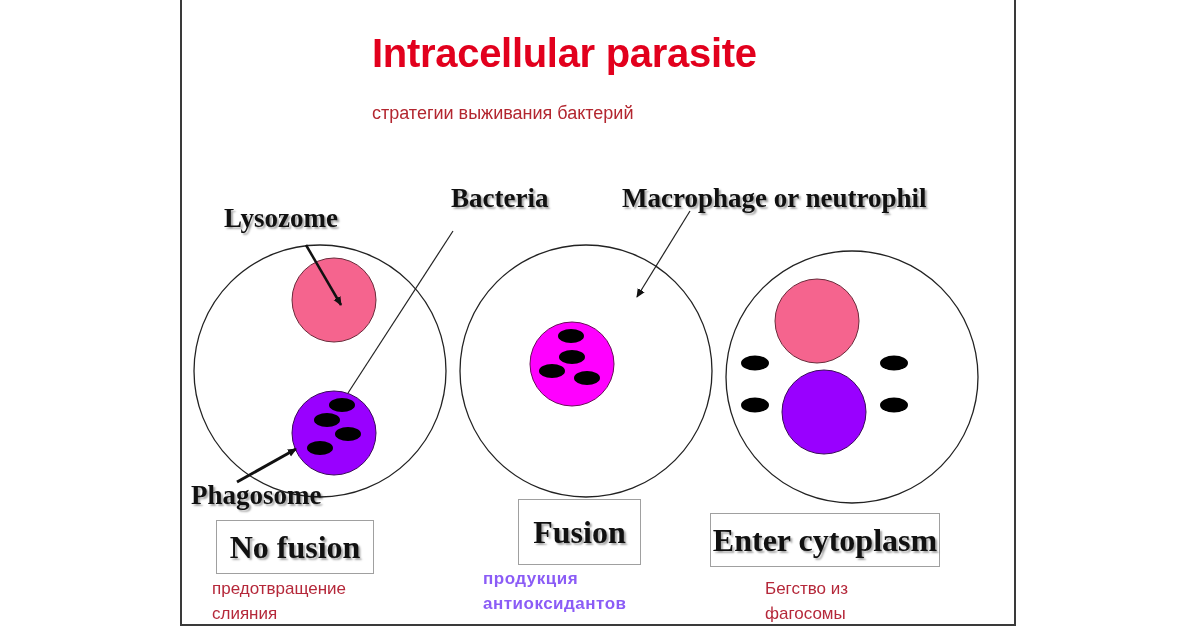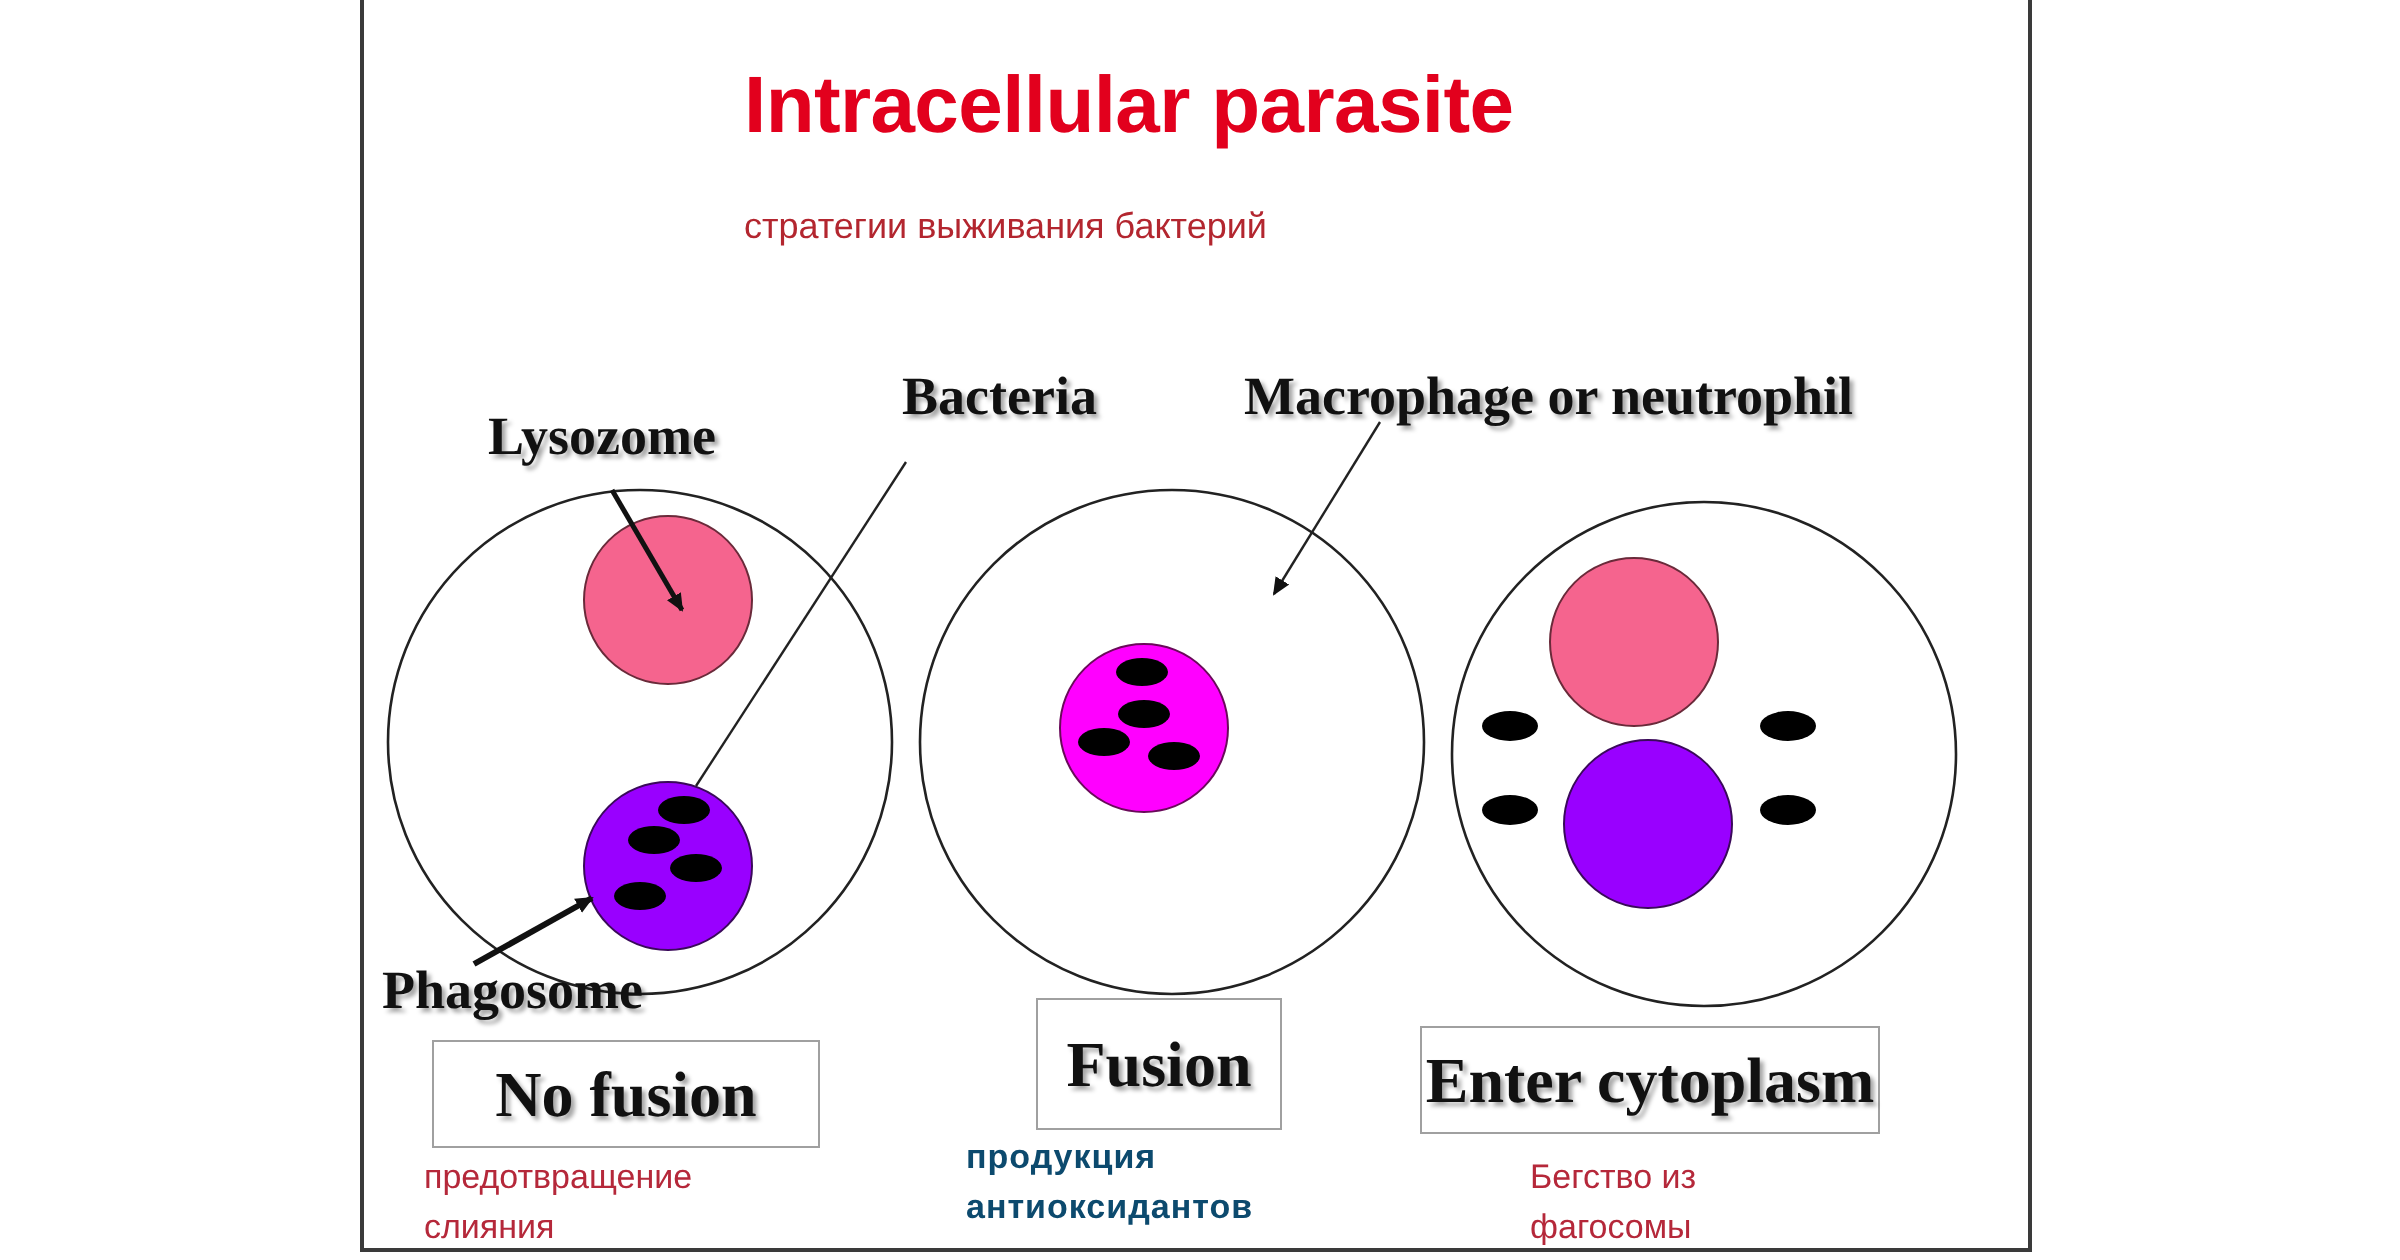--- a/index.html
+++ b/index.html
@@ -26,21 +26,21 @@
     font-family: "Liberation Serif", "DejaVu Serif", serif;
     font-weight: bold; font-size: 32px; color: #111;
     text-shadow: 2px 2px 2px rgba(0,0,0,0.35);
     border: 1.5px solid #a0a0a0; box-sizing: border-box;
     display: flex; align-items: center; justify-content: center;
   }
   .note {
     font-family: "Liberation Sans", "DejaVu Sans", sans-serif;
     font-size: 17px; color: #b5283a; line-height: 25px;
   }
-  .note.bold { font-weight: bold; color: #0c4a6e; letter-spacing: 0.5px; }
+  .note.bold { font-weight: bold; color: #8b5cf6; letter-spacing: 0.5px; }
   svg.diagram { position: absolute; left: 0; top: 0; }
 </style>
 </head>
 <body>
 
 <div class="slide"></div>
 
 <div class="abs title" style="left:372px; top:31px;">Intracellular parasite</div>
 <div class="abs subtitle" style="left:372px; top:103px;">стратегии выживания бактерий</div>
 
@@ -88,26 +88,26 @@
       <ellipse cx="894" cy="405" rx="14" ry="7.5"></ellipse>
     </g>
   </g>
 
   <line x1="306" y1="245" x2="341" y2="305" stroke="#111" stroke-width="2.5" marker-end="url(#arrowhead-small)"></line>
   <line x1="453" y1="231" x2="348" y2="393" stroke="#222" stroke-width="1.2"></line>
   <line x1="690" y1="211" x2="637" y2="297" stroke="#222" stroke-width="1.2" marker-end="url(#arrowhead-small)"></line>
   <line x1="237" y1="482" x2="296" y2="449" stroke="#111" stroke-width="3" marker-end="url(#arrowhead-small)"></line>
 </svg>
 
-<div class="abs label" style="left:244px; top:203px;">Lysozome</div>
+<div class="abs label" style="left:224px; top:203px;">Lysozome</div>
 <div class="abs label" style="left:451px; top:183px;">Bacteria</div>
 <div class="abs label" style="left:622px; top:183px;">Macrophage or neutrophil</div>
 <div class="abs label" style="left:191px; top:480px;">Phagosome</div>
 
-<div class="abs boxlabel" style="left:216px; top:520px; width:194px; height:54px;">No fusion</div>
+<div class="abs boxlabel" style="left:216px; top:520px; width:158px; height:54px;">No fusion</div>
 <div class="abs boxlabel" style="left:518px; top:499px; width:123px; height:66px;">Fusion</div>
 <div class="abs boxlabel" style="left:710px; top:513px; width:230px; height:54px;">Enter cytoplasm</div>
 
 <div class="abs note" style="left:212px; top:576px;">
   <div>предотвращение</div>
   <div>слияния</div>
 </div>
 <div class="abs note bold" style="left:483px; top:566px;">
   <div>продукция</div>
   <div>антиоксидантов</div>

